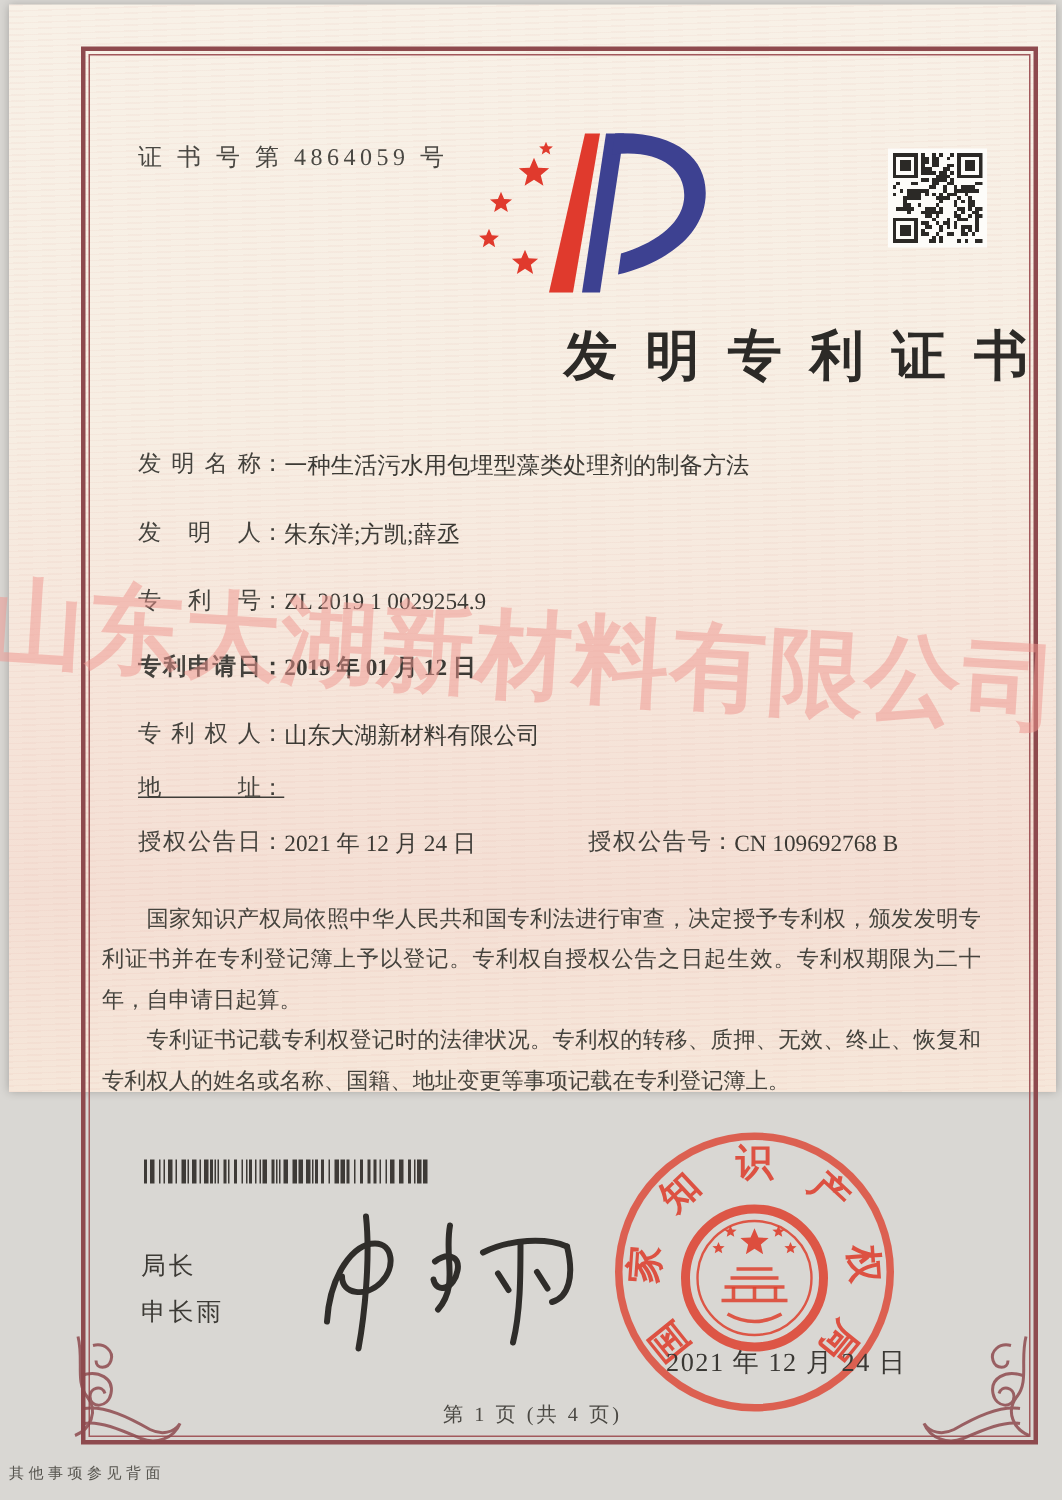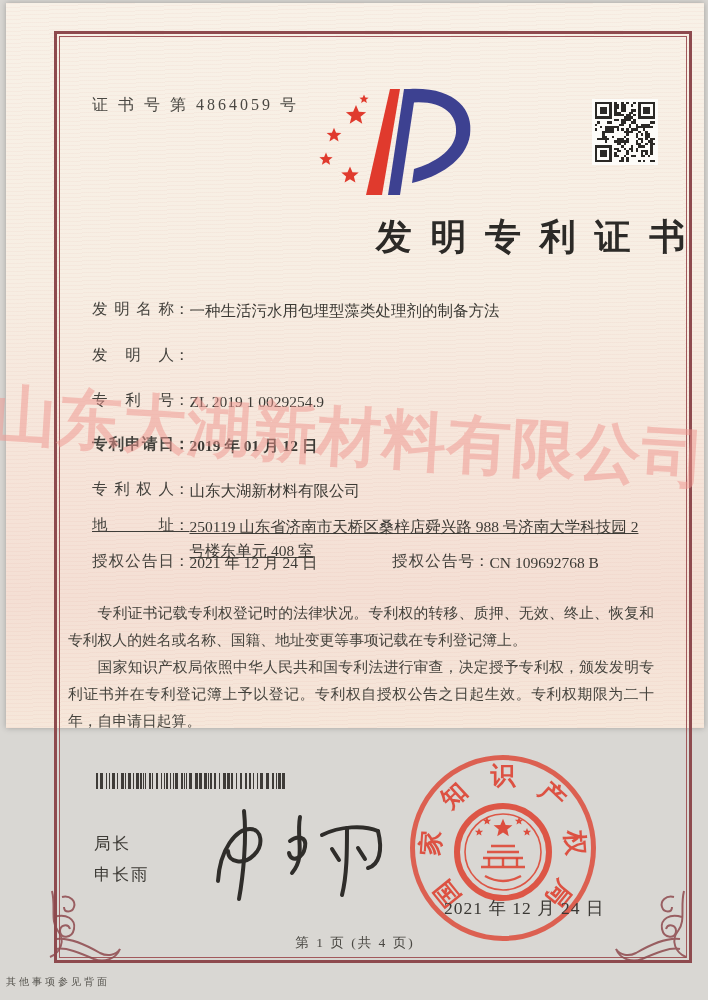--- a/index.html
+++ b/index.html
@@ -340,60 +340,60 @@
 
   <div class="fields" id="fields">
       <div class="field-row" style="top: 4px;">
         <span class="field-label">发明名称</span>
         <span class="field-colon">：</span>
         <span class="field-value">一种生活污水用包埋型藻类处理剂的制备方法</span>
       </div>
       <div class="field-row" style="top: 50px;">
         <span class="field-label">发明人</span>
         <span class="field-colon">：</span>
+        <span class="field-value">朱东洋;方凯;薛丞</span>
       </div>
       <div class="field-row" style="top: 95px;">
         <span class="field-label">专利号</span>
         <span class="field-colon">：</span>
         <span class="field-value">ZL 2019 1 0029254.9</span>
       </div>
       <div class="field-row" style="top: 139px; font-weight: bold;">
         <span class="field-label">专利申请日</span>
         <span class="field-colon">：</span>
         <span class="field-value">2019 年 01 月 12 日</span>
       </div>
       <div class="field-row" style="top: 184px;">
         <span class="field-label">专利权人</span>
         <span class="field-colon">：</span>
         <span class="field-value">山东大湖新材料有限公司</span>
       </div>
       <div class="field-row" style="top: 220px; text-decoration: underline;">
         <span class="field-label">地址</span>
         <span class="field-colon">：</span>
-        <span class="field-value" style="width: 430px;">250119 山东省济南市天桥区桑梓店舜兴路 988 号济南大学科技园 2 号楼东单元 408 室</span>
       </div>
       <div class="field-row" style="top: 256px;">
         <div class="grant-pair">
           <div class="grant-left">
             <span class="field-label">授权公告日</span>
             <span class="field-colon">：</span>
             <span class="field-value">2021 年 12 月 24 日</span>
           </div>
           <div class="grant-right">
             <span class="field-label">授权公告号</span>
             <span class="field-colon">：</span>
             <span class="field-value">CN 109692768 B</span>
           </div>
         </div>
       </div>
     </div>
 
   <div class="paras" id="paras">
+      <p>国家知识产权局依照中华人民共和国专利法进行审查，决定授予专利权，颁发发明专利证书并在专利登记簿上予以登记。专利权自授权公告之日起生效。专利权期限为二十年，自申请日起算。</p>
       <p>专利证书记载专利权登记时的法律状况。专利权的转移、质押、无效、终止、恢复和专利权人的姓名或名称、国籍、地址变更等事项记载在专利登记簿上。</p>
-      <p>国家知识产权局依照中华人民共和国专利法进行审查，决定授予专利权，颁发发明专利证书并在专利登记簿上予以登记。专利权自授权公告之日起生效。专利权期限为二十年，自申请日起算。</p>
     </div>
 
   <div class="barcode" id="barcode">
       <i style="width: 2px; margin-right: 2px;"></i>
       <i style="width: 3px; margin-right: 3px;"></i>
       <i style="width: 1px; margin-right: 2px;"></i>
       <i style="width: 1px; margin-right: 2px;"></i>
       <i style="width: 3px; margin-right: 2px;"></i>
       <i style="width: 1px; margin-right: 3px;"></i>
       <i style="width: 3px; margin-right: 1px;"></i>

